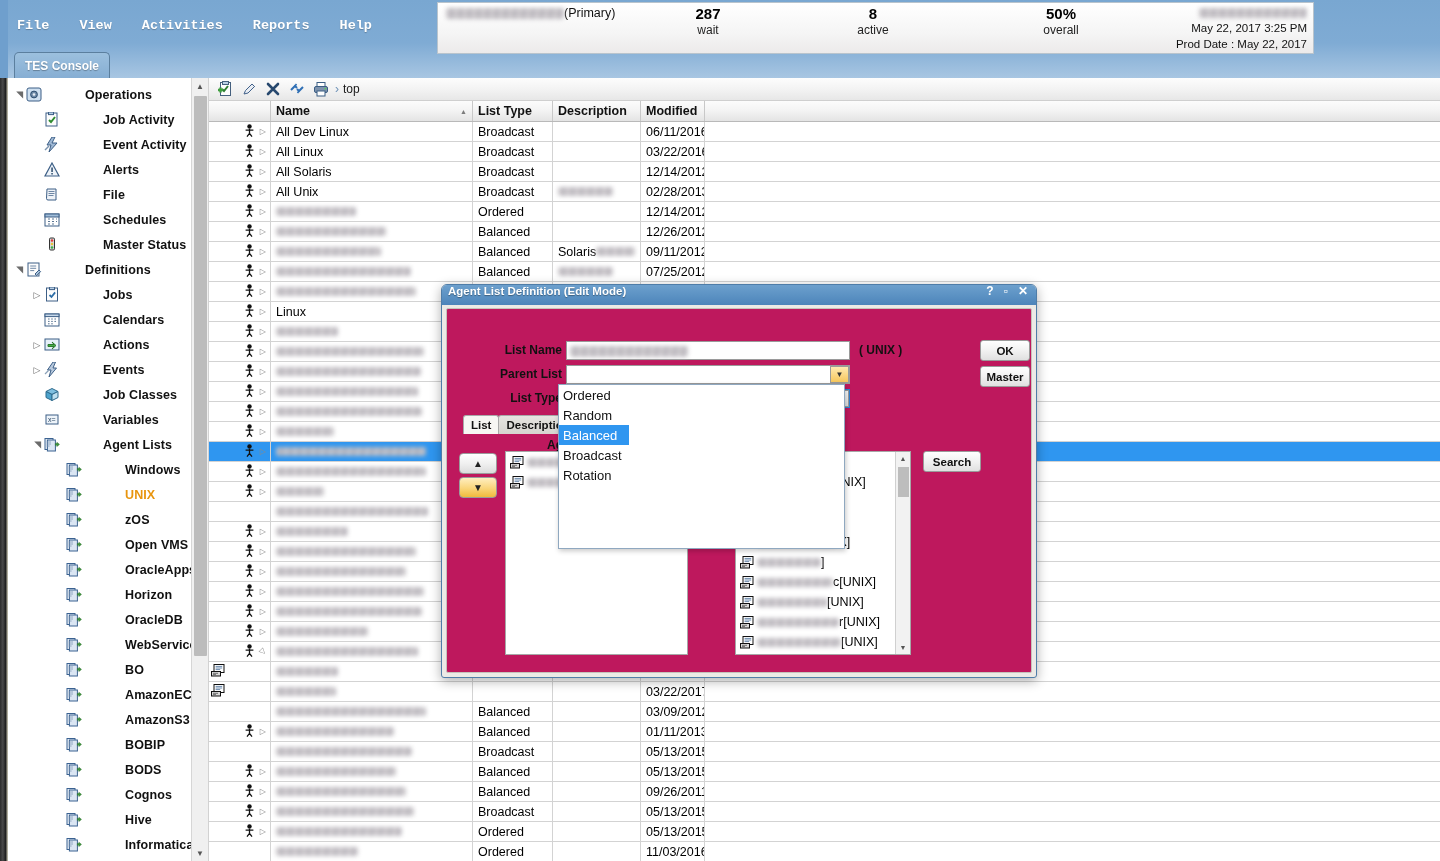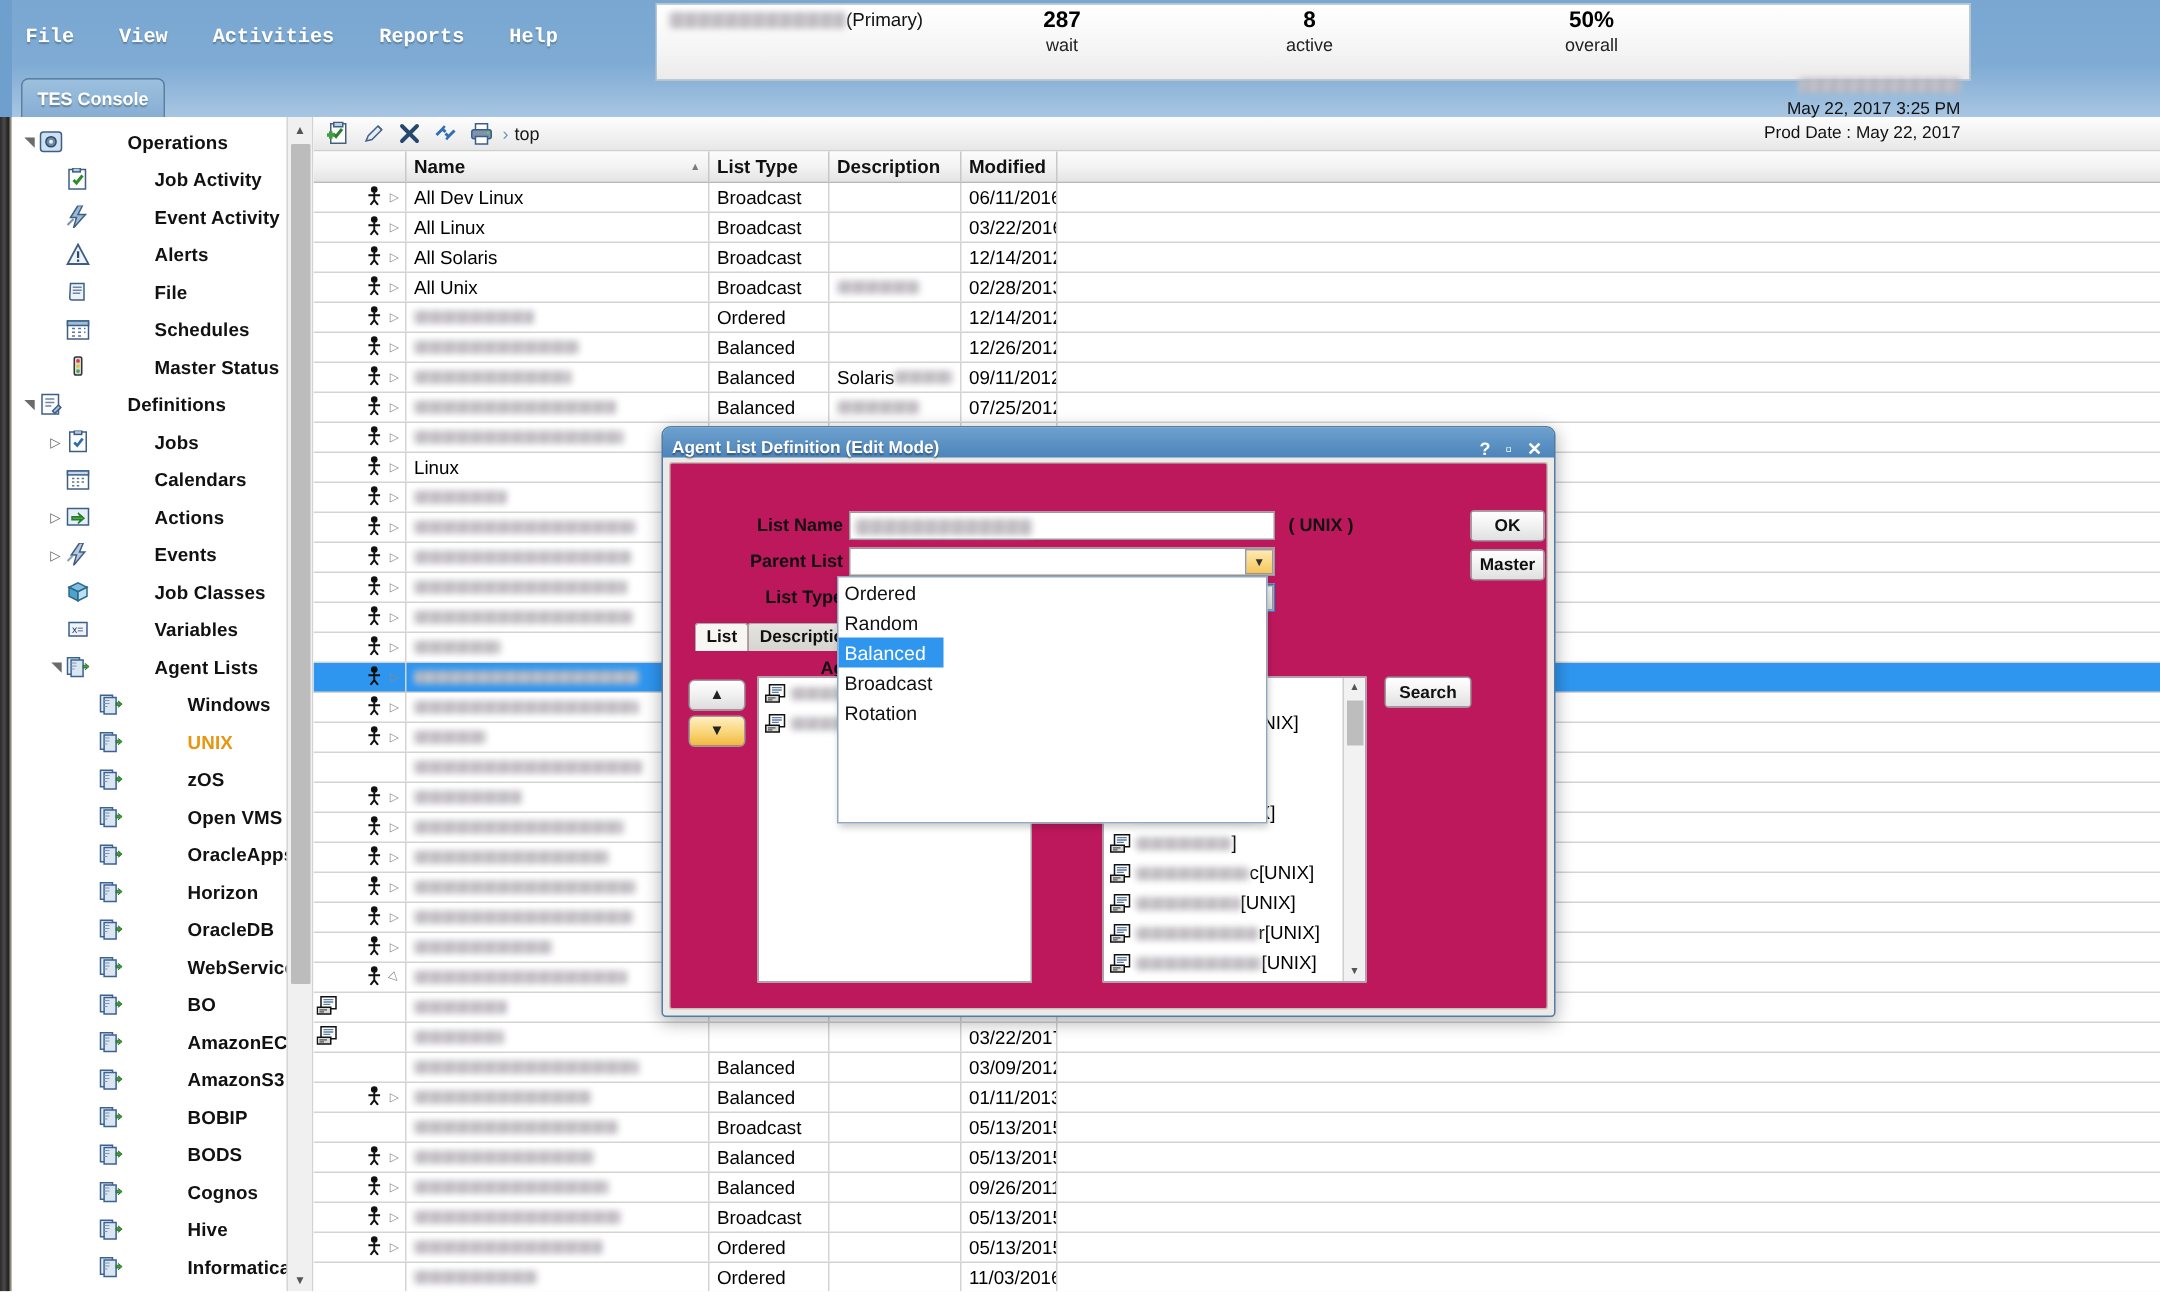--- a/index.html
+++ b/index.html
@@ -30,21 +30,21 @@
   .statuspanel{position:absolute;left:437px;top:2px;width:875px;height:50px;
      background:linear-gradient(to bottom,#ffffff 0%,#f5f5f5 60%,#eceaea 100%);
      border:1px solid #b9c4cd;z-index:5;}
   .sp-name{position:absolute;left:8px;top:3px;font-size:12.5px;color:#111;}
   .blur{display:inline-block;background:
       repeating-linear-gradient(95deg,#b9b5b9 0px,#cfcbcf 3px,#a9a5ad 6px,#d9d6da 9px);
       filter:blur(2.1px);vertical-align:middle;border-radius:2px;opacity:.92;}
   .sp-metric{position:absolute;text-align:center;}
   .sp-metric .v{font-weight:bold;font-size:15px;line-height:17px;color:#000;}
   .sp-metric .l{font-size:12px;line-height:16px;color:#222;}
-  .sp-date{position:absolute;right:6px;top:1px;text-align:right;font-size:11.5px;line-height:16px;color:#111;margin-top:45px;}
+  .sp-date{position:absolute;right:6px;top:1px;text-align:right;font-size:11.5px;line-height:16px;color:#111;}
 
   
   .sidebar{position:absolute;left:8px;top:78px;width:200px;height:783px;background:#fff;
      border-right:1px solid #d2d2d2;overflow:hidden;}
   .leftedge{position:absolute;left:0;top:0;width:8px;height:861px;
      background:linear-gradient(to right,#2b2b2b 0%,#4a4a4a 35%,#1f1f1f 70%,#d8d4c0 100%);}
   .tree{padding:4px 0 0 0;}
   .tnode{display:flex;align-items:center;height:25px;padding-left:4px;white-space:nowrap;cursor:default;}
   .twist{width:14px;text-align:center;font-size:9px;color:#6b6b6b;flex:0 0 14px;}
   .ticon{width:18px;height:16px;flex:0 0 18px;margin-right:5px;position:relative;}
@@ -89,21 +89,21 @@
   .g-tri{font-size:8px;color:#8a8a8a;}
   .g-tri.open{transform:rotate(45deg);display:inline-block;}
   .g-mon{font-size:11px;}
 
   
   .dlg{position:absolute;left:441px;top:284px;width:594px;height:392px;
      background:#eceae6;border:1px solid #4f7da8;border-radius:6px 6px 3px 3px;
      box-shadow:0 3px 12px rgba(0,0,0,.32);z-index:40;}
   .dlg-tb{height:20px;border-radius:5px 5px 0 0;
      background:linear-gradient(to bottom,#6da0cd 0%,#5d93c4 48%,#4d84ba 100%);
-     display:flex;align-items:flex-end;padding:0 6px;}
+     display:flex;align-items:flex-start;padding:0 6px;}
   .dlg-title{color:#fff;font-weight:bold;font-size:11.5px;text-shadow:0 1px 1px rgba(0,0,0,.35);}
   .dlg-btns{margin-left:auto;display:flex;gap:10px;align-items:center;padding-right:2px;}
   .dlg-btns span{color:#fff;font-size:12px;font-weight:bold;line-height:12px;cursor:default;}
   .dlg-body{position:absolute;left:4px;top:23px;width:584px;height:363px;
      background:#be185d;border:1px solid #c6c2bb;border-radius:2px;}
 
   .frm-lbl{position:absolute;font-weight:bold;font-size:12px;text-align:right;color:#111;}
   .inp{position:absolute;background:#fff;border:1px solid #9a9a9a;height:19px;box-sizing:border-box;}
   .inp.focus{border:1px solid #2f7fd0;}
   .combo-btn{position:absolute;width:19px;height:17px;box-sizing:border-box;

